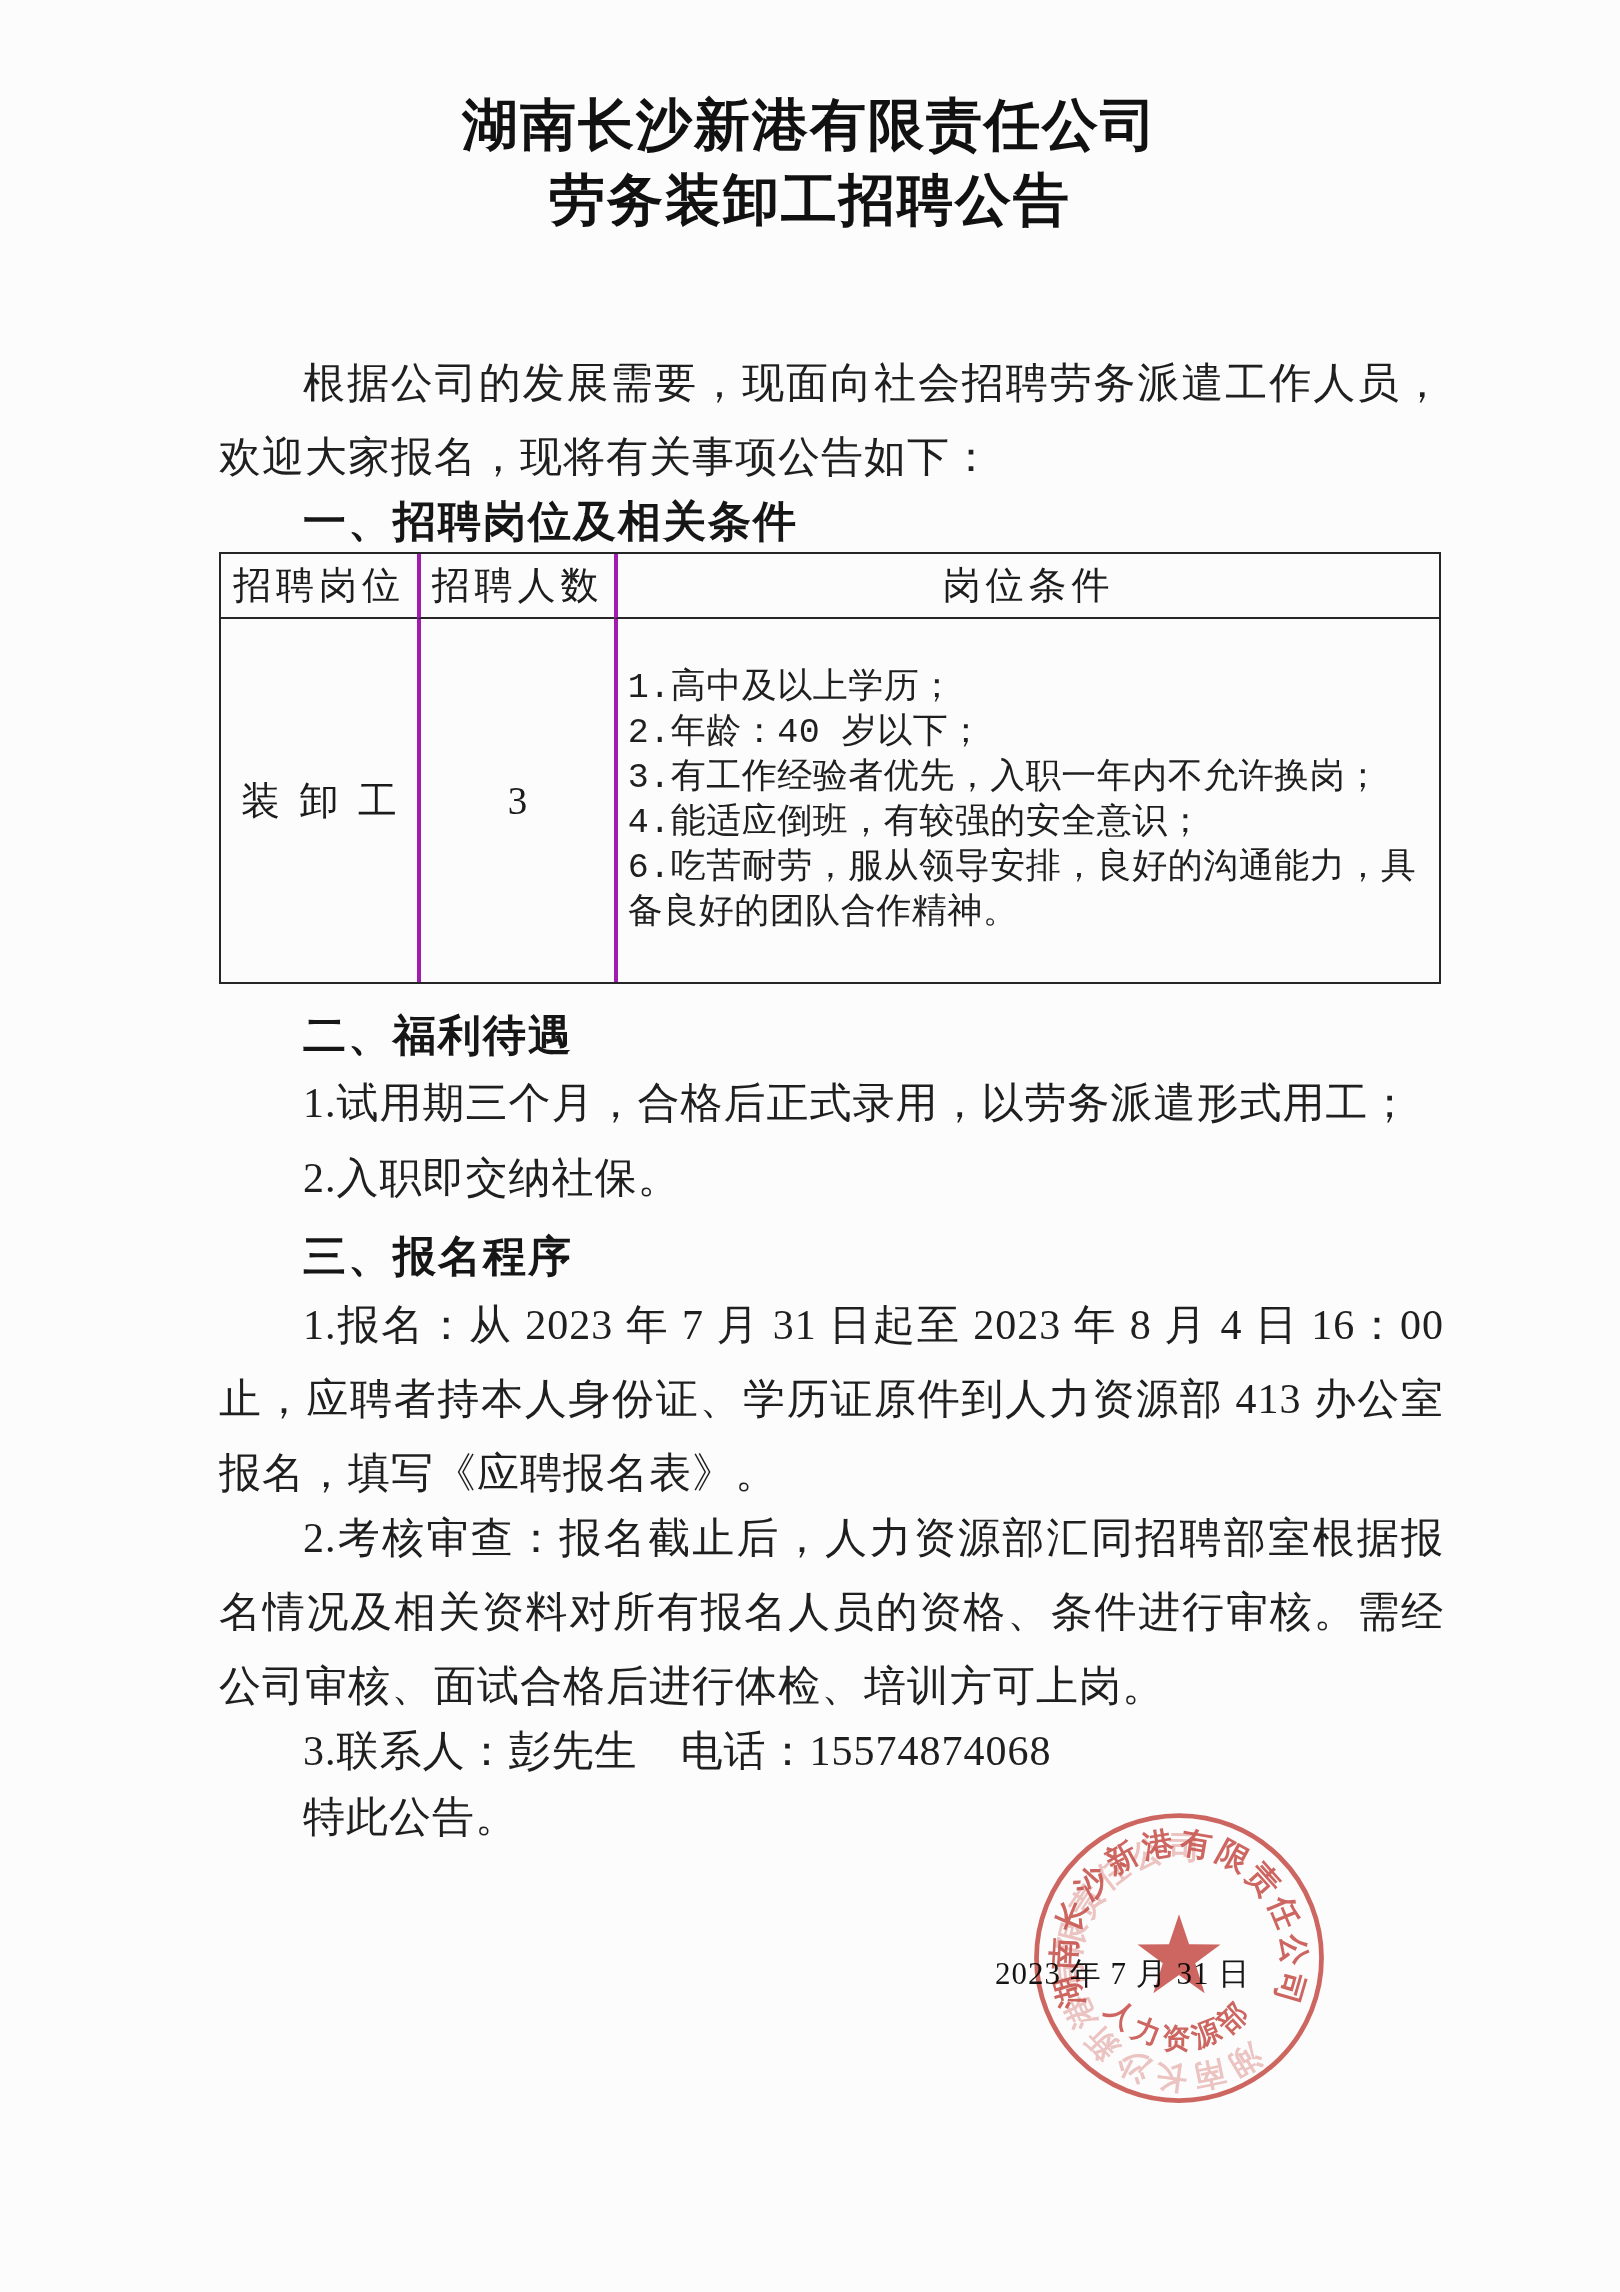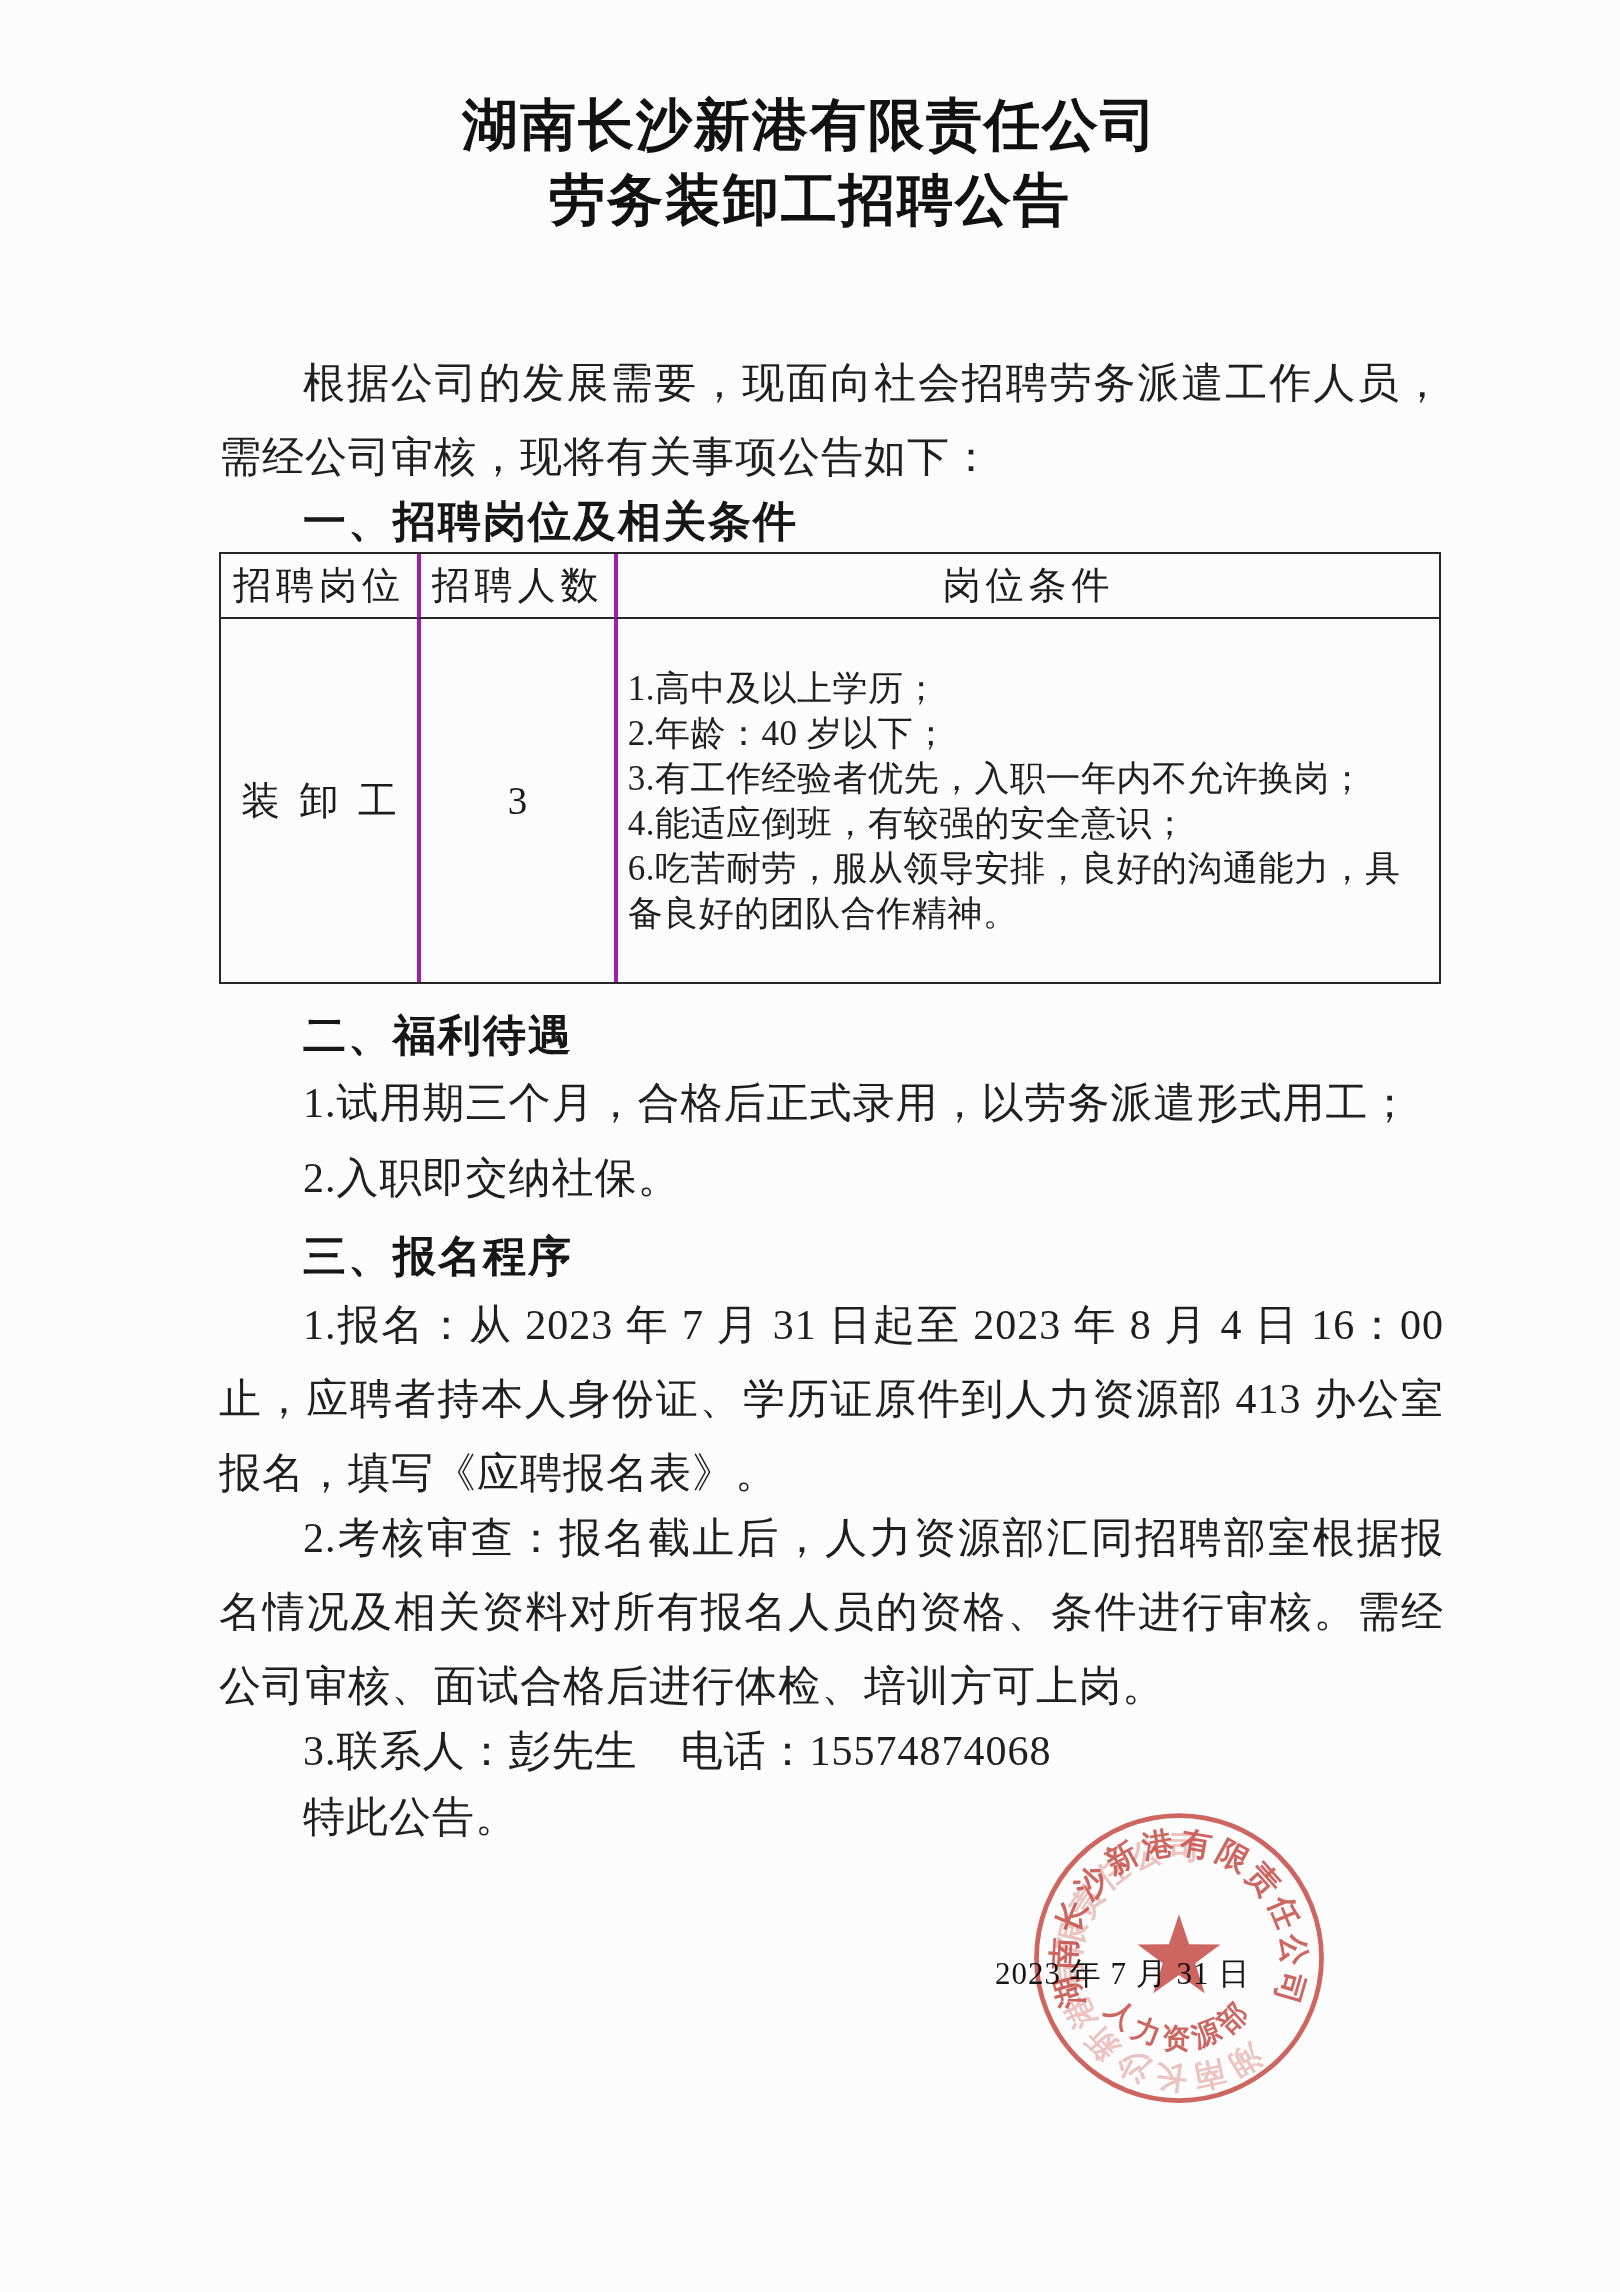--- a/index.html
+++ b/index.html
@@ -75,20 +75,21 @@
     color: #1d1d1d;
   }
   .rec-table .body-cell { height: 363px; }
   .pos-cell { font-size: 39px; letter-spacing: 19.6px; text-indent: 19.6px; }
   .count-cell { font-size: 39px; }
   .cond-cell {
     flex-direction: column;
     align-items: flex-start !important;
     justify-content: center !important;
     padding: 9.8px 13.7px 9.8px 9.8px;
+    font-family: Liberation Mono, monospace;
   }
   .cond-line {
     font-size: 35px;
     line-height: 45px;
     letter-spacing: 0.5px;
     text-align: left;
     color: #1f1f1f;
   }
   .head-grid { display: contents; }
 
@@ -113,21 +114,21 @@
   }
 </style>
 </head>
 <body>
 
 <div class="page">
 
   <div class="title title-1">湖南长沙新港有限责任公司</div>
   <div class="title title-2">劳务装卸工招聘公告</div>
 
-  <p class="body-block indent" style="top:346px">根据公司的发展需要，现面向社会招聘劳务派遣工作人员，需经公司审核，现将有关事项公告如下：</p>
+  <p class="body-block indent" style="top:346px">根据公司的发展需要，现面向社会招聘劳务派遣工作人员，欢迎大家报名，现将有关事项公告如下：</p>
 
   <div class="sec-heading" style="top:496px">一、招聘岗位及相关条件</div>
 
   <div class="rec-table">
     <div class="head-grid">
       <div class="cell first head-row head-cell">招聘岗位</div>
       <div class="cell head-row head-cell">招聘人数</div>
       <div class="cell head-row head-cell">岗位条件</div>
     </div>
     <div class="head-grid">

